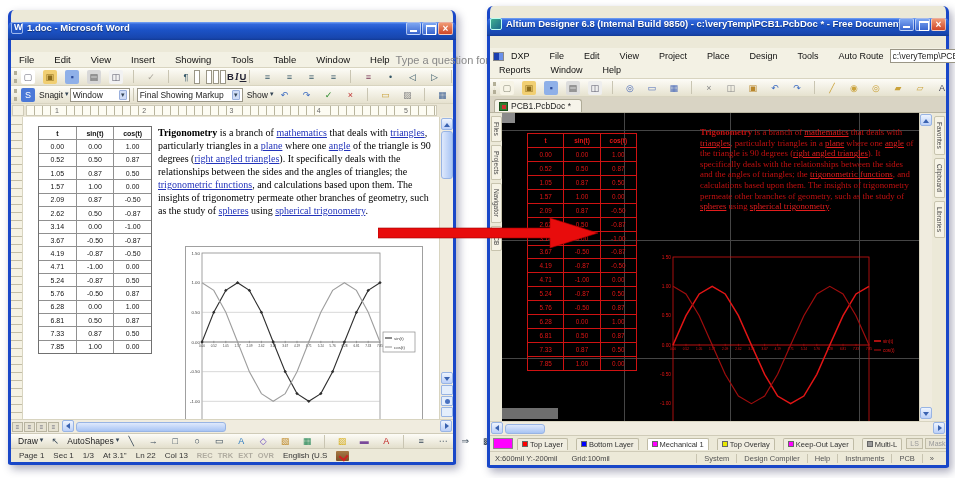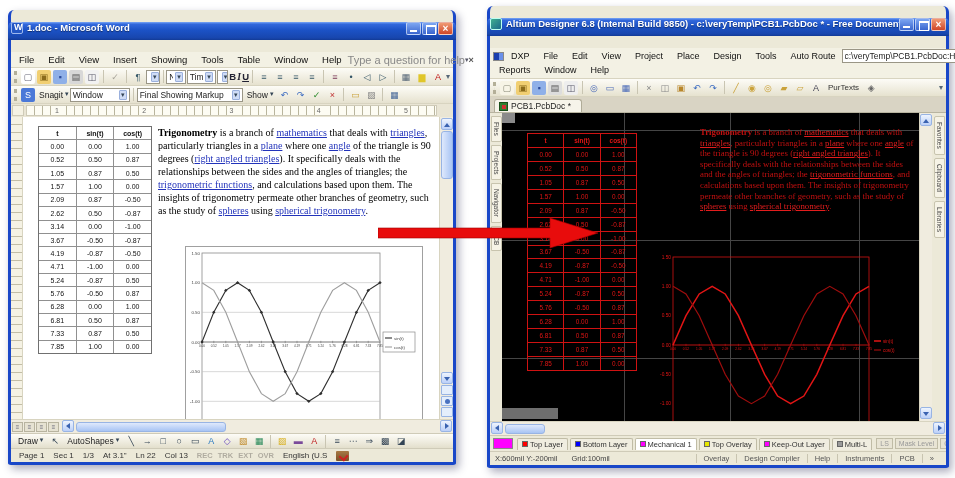--- a/index.html
+++ b/index.html
@@ -26,21 +26,21 @@
 
 .menubar{flex:0 0 16px;display:flex;align-items:center;background:#f3f1e4;border-bottom:1px solid #d8d4c0;padding:0 2px;font-size:9.5px}
 .menu-item{padding:1px 6px;color:#111;white-space:nowrap}
 .askhelp{margin-left:auto;color:#888;font-size:11px;white-space:nowrap}
 .mb-caret{width:10px;color:#556;font-size:7px}
 .mb-caret::after{content:"▾"}
 .mb-x{width:12px;color:#555;font-weight:bold;font-size:9px;text-align:center}
 .mb-x::after{content:"×"}
 .toolbar{flex:0 0 18px;display:flex;align-items:center;gap:1px;background:linear-gradient(#fdfcf7,#e6e2cf);border-bottom:1px solid #d8d4c0;padding:0 3px;overflow:hidden}
 .grip{width:3px;height:12px;border-left:3px dotted #b3af98;margin-right:3px}
-.iconstrip{display:inline-flex;align-items:center;gap:2px}
+.iconstrip{display:inline-flex;align-items:center;gap:8px}
 .tbicon{min-width:14px;height:14px;border-radius:2px;font-size:9px;line-height:14px;text-align:center;color:#445;display:inline-block}
 .tblabel{font-size:8px;color:#333;padding:0 3px;white-space:nowrap}
 .sep{width:1px;height:13px;background:#c9c5b2;margin:0 2px;display:inline-block}
 .combo{height:14px;background:#fff;border:1px solid #9a9686;display:inline-flex;align-items:center;font-size:8.5px;padding:0 2px;color:#222;white-space:nowrap;overflow:hidden}
 .combo i{font-style:normal;overflow:hidden;white-space:nowrap;flex:1}
 .combo::after{content:"▾";font-size:7px;color:#345;margin-left:2px;background:#cfdcf6;border:1px solid #9ab0dd;border-radius:1px;padding:0 1px}
 .w34{width:34px}.w54{width:54px}.w88{width:88px}.w26{width:26px}.w60{width:60px}.w106{width:106px}.w132{width:132px}
 .fmtbtn{width:14px;height:14px;font-size:9.5px;font-weight:bold;text-align:center;line-height:14px;color:#223}
 .fmtbtn.it{font-style:italic;font-family:"Liberation Serif",serif}
 .fmtbtn.un{text-decoration:underline}
@@ -773,21 +773,21 @@
       <span class="lbtnstrip">
           <span class="lbtn">LS</span>
           <span class="lbtn">Mask Level</span>
           <span class="lbtn">Clear</span>
         </span>
     </div>
     <div class="alt-status">
       <span class="coords">X:600mil  Y:-200mil</span>
       <span>Grid:100mil</span>
       <span class="rightitems">
-          <span class="sitem">Overlay</span>
+          <span class="sitem">System</span>
           <span class="sitem">Design Compiler</span>
           <span class="sitem">Help</span>
           <span class="sitem">Instruments</span>
           <span class="sitem">PCB</span>
           <span class="sitem">»</span>
         </span>
     </div>
   </section>
 
   <svg class="arrow" width="222" height="34">

